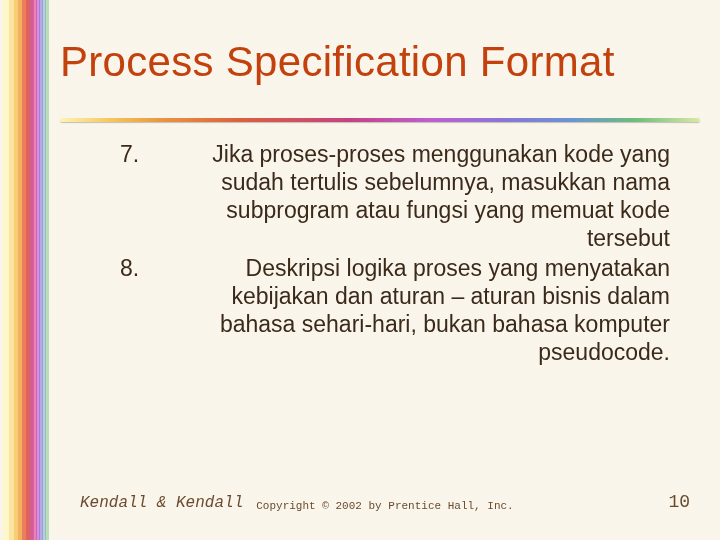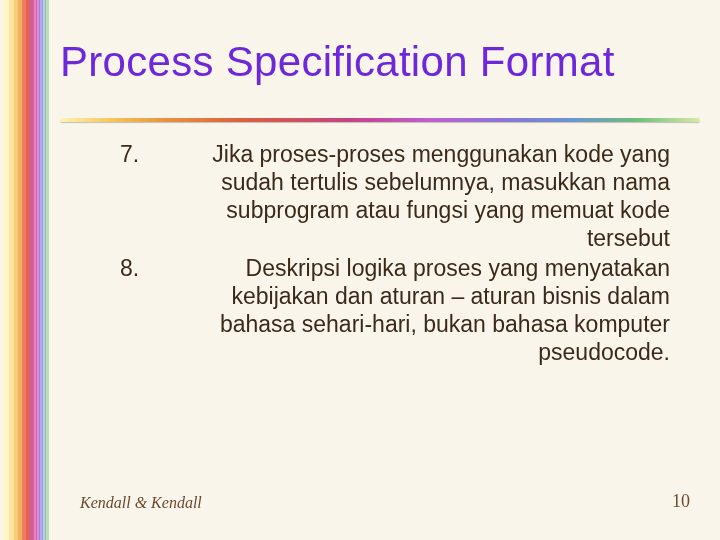--- a/index.html
+++ b/index.html
@@ -60,21 +60,21 @@
     inset: 0;
   }
 
   .title {
     position: absolute;
     top: 38px;
     left: 60px;
     right: 30px;
     font-size: 42px;
     letter-spacing: 0.3px;
-    color: #6d28d9;
+    color: #c2410c;
     font-weight: 400;
   }
 
   .underline {
     position: absolute;
     left: 60px;
     right: 20px;
     top: 118px;
     height: 4px;
     background: linear-gradient(90deg,
@@ -113,21 +113,21 @@
 
   .footer {
     position: absolute;
     left: 80px;
     right: 30px;
     bottom: 28px;
     display: flex;
     align-items: flex-end;
     justify-content: space-between;
     color: #6a4a2d;
-    font-family: Liberation Serif, serif;
+    font-family: Liberation Mono, monospace;
   }
 
   .footer-left {
     font-size: 16px;
     font-style: italic;
   }
 
   .footer-center {
     font-size: 11px;
     position: absolute;
@@ -173,16 +173,17 @@
       <div class="txt">Jika proses-proses menggunakan kode yang sudah tertulis sebelumnya, masukkan nama subprogram atau fungsi yang memuat kode tersebut</div>
     </div>
     <div class="item">
       <div class="num">8.</div>
       <div class="txt">Deskripsi logika proses yang menyatakan kebijakan dan aturan – aturan bisnis dalam bahasa sehari-hari, bukan bahasa komputer pseudocode.</div>
     </div>
   </div>
 
   <div class="footer">
     <div class="footer-left">Kendall &amp; Kendall</div>
+    <div class="footer-center">Copyright © 2002 by Prentice Hall, Inc.</div>
     <div class="footer-right">10</div>
   </div>
 
 </div>
 
 </body></html>

